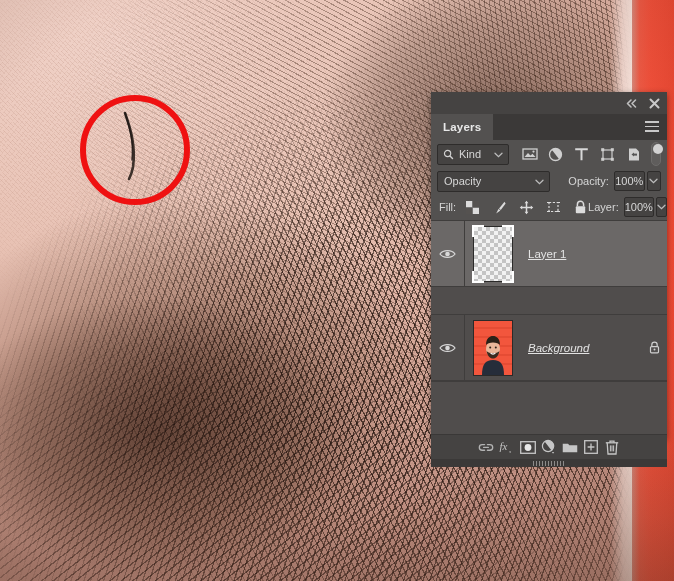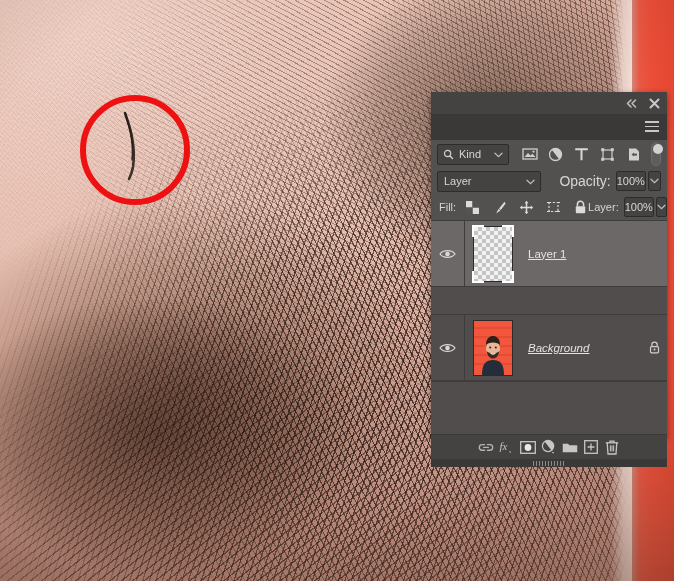--- a/index.html
+++ b/index.html
@@ -152,21 +152,21 @@
   }
   .toggle-pill::after{content:"";position:absolute;left:1px;top:1px;width:10px;height:10px;border-radius:50%;background:#d2d2d2;}
 
   
   .blend-row{height:26px;display:flex;align-items:center;padding:0 6px;gap:0;background:#535150;}
   .blend-select{
     width:130px;height:19px;background:#454342;border:1px solid #2e2c2b;border-radius:2px;
     display:flex;align-items:center;padding:0 6px;position:relative;cursor:pointer;
   }
   .blend-select .chev{position:absolute;right:5px;}
-  .opacity-lbl{margin-left:18px;font-size:14px;color:#d6d6d6;}
+  .opacity-lbl{margin-left:18px;font-size:11px;color:#d6d6d6;}
   .num-field{
     margin-left:5px;width:38px;height:18px;background:#454342;border:1px solid #2e2c2b;border-radius:2px;
     display:flex;align-items:center;justify-content:center;font-size:11px;color:#d6d6d6;cursor:text;
   }
   .num-step{
     width:16px;height:18px;margin-left:2px;background:#454342;border:1px solid #2e2c2b;border-radius:2px;
     display:flex;align-items:center;justify-content:center;cursor:pointer;
   }
 
   
@@ -261,20 +261,23 @@
       </div>
       <div class="tb-btn">
         <svg width="11" height="11" viewBox="0 0 11 11">
           <path d="M1.5 1.5 L9.5 9.5 M9.5 1.5 L1.5 9.5" stroke="#c9c9c9" stroke-width="2" stroke-linecap="round"></path>
         </svg>
       </div>
     </div>
   </div>
 
   <div class="tab-strip">
+    <div class="tab-active">
+      <span>Layers</span>
+    </div>
     <div class="panel-menu">
       <i></i>
         <i></i>
         <i></i>
     </div>
   </div>
 
   <div class="panel-body">
 
     <div class="filter-row">
@@ -326,21 +329,21 @@
             <rect x="7" y="6.6" width="3" height="2" fill="#555"></rect>
           </svg>
         </div>
       </div>
 
       <div class="toggle-pill"></div>
     </div>
 
     <div class="blend-row">
       <div class="blend-select">
-        <span>Layer</span>
+        <span>Opacity</span>
         <span class="chev">
           <svg width="9" height="6" viewBox="0 0 9 6">
               <path d="M1 1.3 L4.5 4.7 L8 1.3" stroke="#bcbcbc" stroke-width="1.3" fill="none" stroke-linecap="round"></path>
             </svg>
         </span>
       </div>
       <span class="opacity-lbl">Opacity:</span>
       <div class="num-field">100%</div>
       <div class="num-step">
         <svg width="9" height="6" viewBox="0 0 9 6">

